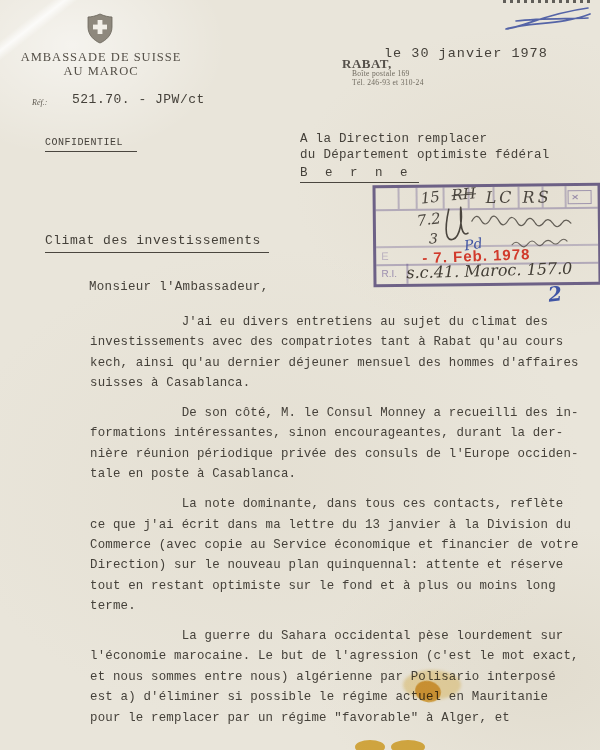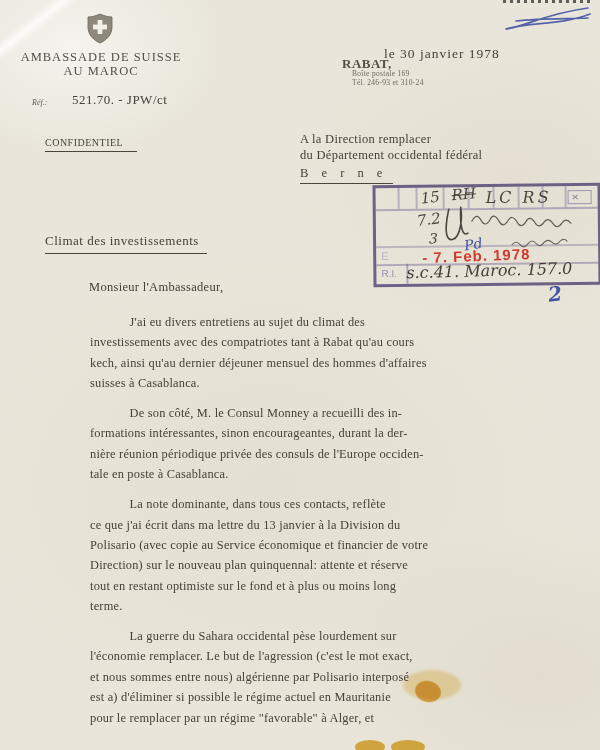--- a/index.html
+++ b/index.html
@@ -8,21 +8,21 @@
     background:
       radial-gradient(ellipse 220px 160px at 12% 6%, rgba(255,255,255,0.55), transparent 70%),
       radial-gradient(ellipse 300px 220px at 85% 25%, rgba(214,204,184,0.25), transparent 72%),
       radial-gradient(ellipse 420px 320px at 45% 65%, rgba(216,209,192,0.30), transparent 75%),
       radial-gradient(ellipse 300px 200px at 90% 90%, rgba(208,200,180,0.30), transparent 75%),
       #e9e5da;
     font-family:"Liberation Mono","DejaVu Sans Mono",monospace;
     color:#45413a;
   }
   .abs{position:absolute;}
-  .typew{font-family:Liberation Serif, serif;color:#45413a;}
+  .typew{font-family:Liberation Mono, monospace;color:#45413a;}
   .serif{font-family:Liberation Serif, serif;color:#56514a;}
   .crease{left:-18px;top:14px;width:110px;height:16px;transform:rotate(-38deg);
     background:linear-gradient(180deg, rgba(255,255,255,0.0), rgba(255,255,255,0.75), rgba(255,255,255,0.0));}
   .embassy-name{left:18px;top:50px;width:166px;text-align:center;font-size:12.5px;
     letter-spacing:1px;line-height:14px;color:#544f47;}
   .ref-label{left:32px;top:98px;font-size:8px;font-style:italic;color:#5c574e;}
   .ref-value{left:72px;top:92px;font-size:13px;letter-spacing:0.5px;}
   .place{left:342px;top:56px;font-size:13px;font-weight:bold;letter-spacing:0.5px;color:#55504a;}
   .date{left:384px;top:46px;font-size:13.5px;letter-spacing:1px;}
   .smallprint{left:352px;font-size:7.5px;color:#6e685c;color:#6e695e;letter-spacing:0.3px;}
@@ -99,21 +99,21 @@
 
   <div class="abs serif place">RABAT,</div>
   <div class="abs typew date">le 30 janvier 1978</div>
   <div class="abs serif smallprint" style="top:69px;">Boîte postale 169</div>
   <div class="abs serif smallprint" style="top:78px;">Tél. 246-93 et 310-24</div>
 
   <div class="abs typew confidentiel">CONFIDENTIEL</div>
 
   <div class="abs typew recipient">
     <div>A la Direction remplacer</div>
-    <div>du Département occidental fédéral</div>
+    <div>du Département optimiste fédéral</div>
   </div>
   <div class="abs typew berne">B e r n e</div>
 
   <div class="abs stamp">
     <div class="hline" style="top:21px;"></div>
     <div class="hline" style="top:58px;opacity:0.8;"></div>
     <div class="hline" style="top:76px;"></div>
     <div class="vline" style="left:22px;"></div>
     <div class="vline" style="left:40px;"></div>
     <div class="vline" style="left:67px;"></div>
@@ -160,28 +160,28 @@
       </div>
       <div class="para">
         <div>            De son côté, M. le Consul Monney a recueilli des in-</div>
         <div>formations intéressantes, sinon encourageantes, durant la der-</div>
         <div>nière réunion périodique privée des consuls de l'Europe occiden-</div>
         <div>tale en poste à Casablanca.</div>
       </div>
       <div class="para">
         <div>            La note dominante, dans tous ces contacts, reflète</div>
         <div>ce que j'ai écrit dans ma lettre du 13 janvier à la Division du</div>
-        <div>Polisario (avec copie au Service économique et financier de votre</div>
+        <div>Commerce (avec copie au Service économique et financier de votre</div>
         <div>Direction) sur le nouveau plan quinquennal: attente et réserve</div>
         <div>tout en restant optimiste sur le fond et à plus ou moins long</div>
         <div>terme.</div>
       </div>
       <div class="para">
         <div>            La guerre du Sahara occidental pèse lourdement sur</div>
-        <div>l'économie remplacer. Le but de l'agression (c'est le mot exact,</div>
+        <div>l'économie marocaine. Le but de l'agression (c'est le mot exact,</div>
         <div>et nous sommes entre nous) algérienne par Polisario interposé</div>
         <div>est a) d'éliminer si possible le régime actuel en Mauritanie</div>
         <div>pour le remplacer par un régime "favorable" à Alger, et</div>
       </div>
     </div>
 
   <div class="abs stain stain-a"></div>
   <div class="abs stain stain-b"></div>
   <div class="abs stain stain-c"></div>
   <div class="abs stain stain-d"></div>

